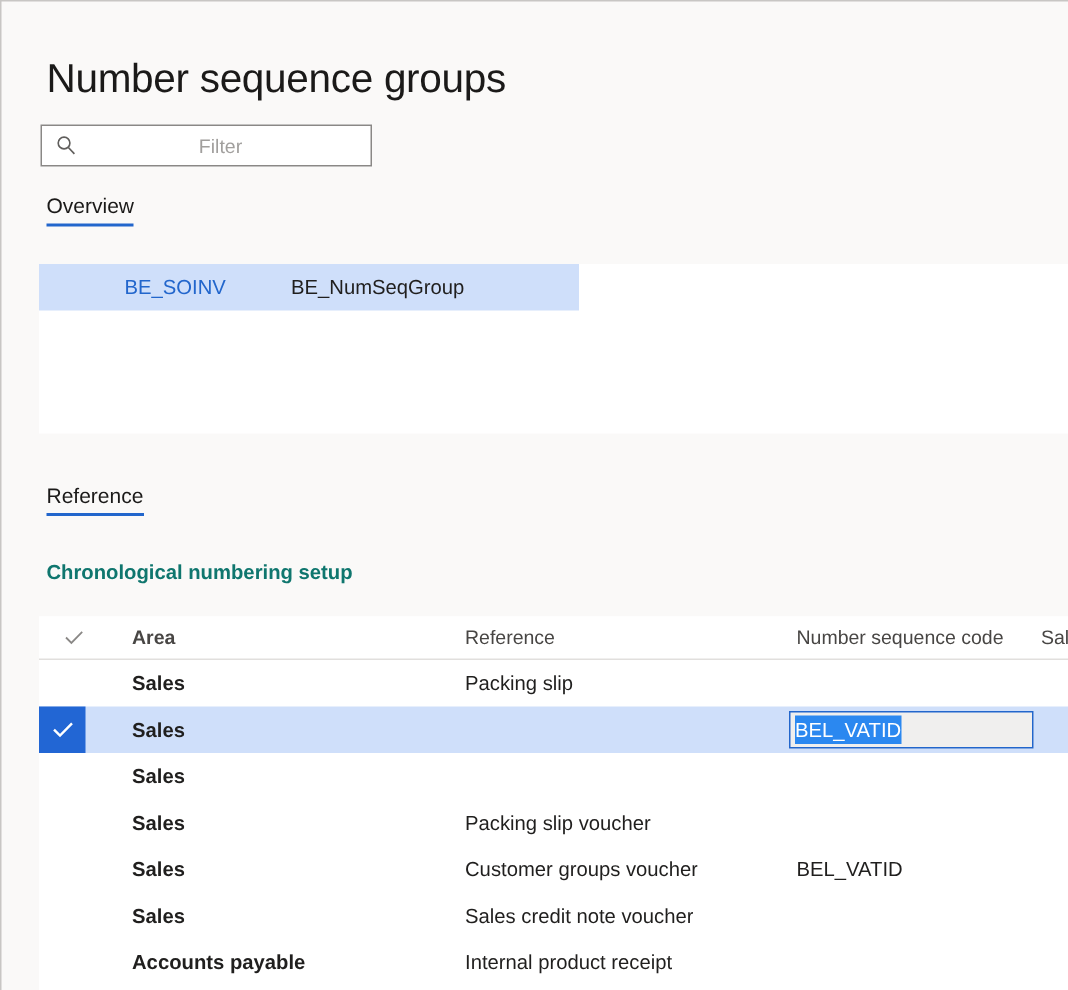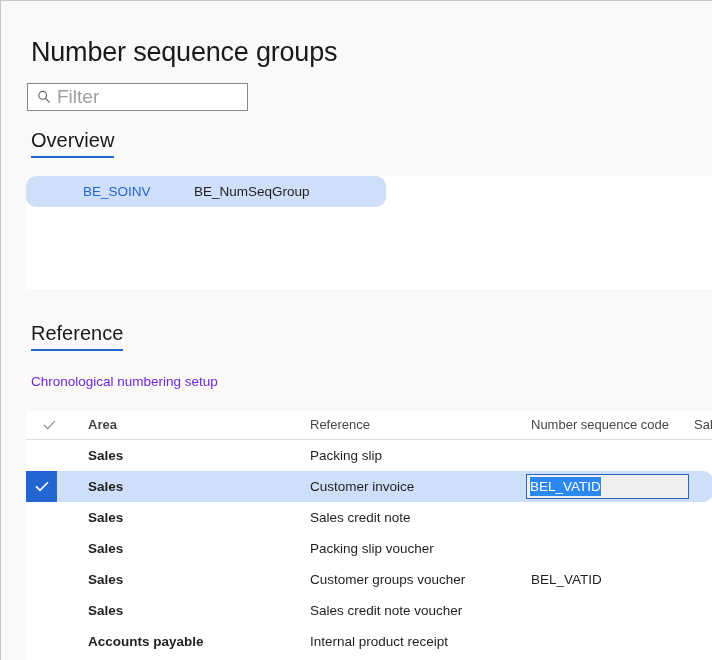--- a/index.html
+++ b/index.html
@@ -63,33 +63,34 @@
     justify-content: center;
     flex: none;
     margin-left: 5px;
     color: #605e5c;
   }
   .filter-input {
     border: 0;
     outline: none;
     background: transparent;
     font-family: "Liberation Sans", sans-serif;
-    font-size: 19px;
+    font-size: 13px;
     color: #201f1e;
     width: 180px;
     height: 24px;
     padding: 0;
     margin-left: 2px;
+    text-align: center;
   }
   .filter-input::placeholder { color: #a19f9d; opacity: 1; }
 
   
   .tab {
     position: absolute;
-    font-size: 20px;
+    font-size: 14px;
     color: #1b1a19;
     padding-bottom: 6px;
     white-space: nowrap;
     text-align: center;
   }
   .tab .tab-underline {
     position: absolute;
     left: 0;
     right: 0;
     bottom: 0;
@@ -158,21 +159,21 @@
     justify-content: center;
     color: #8a8886;
   }
 
   
   .grid-row {
     position: relative;
     height: 31px;
     background: #ffffff;
   }
-  .grid-row.selected { background: #cfdffa; border-radius: 10px; }
+  .grid-row.selected { background: #cfdffa; }
   .row-check {
     position: absolute;
     left: 0;
     top: 0;
     width: 31px;
     height: 31px;
     display: flex;
     align-items: center;
     justify-content: center;
   }
@@ -224,22 +225,23 @@
     padding: 1px 0;
     white-space: nowrap;
   }
 
   
   .chrono-label {
     position: absolute;
     left: 30px;
     top: 373px;
     font-size: 13.5px;
-    color: #6d28d9;
-    white-space: nowrap;
+    color: #0f766e;
+    white-space: nowrap;
+    font-weight: bold;
   }
 
   svg { display: block; }
 </style>
 </head>
 <body>
 
 <div id="app">
 
   <div class="page-title">Number sequence groups</div>
@@ -296,29 +298,27 @@
       <span class="cell rf-c-code"></span>
     </div>
 
     <div class="grid-row selected">
       <span class="row-check">
         <svg width="14" height="11" viewBox="0 0 14 11">
           <polyline points="1,5.4 5,9.4 13,1.2" fill="none" stroke="currentColor" stroke-width="1.6"></polyline>
         </svg>
       </span>
       <span class="cell rf-c-area">Sales</span>
-      <span class="cell rf-c-ref">Customer invoice</span>
       <span class="cell-editor">
         <span class="sel-text">BEL_VATID</span>
       </span>
     </div>
 
     <div class="grid-row">
       <span class="cell rf-c-area">Sales</span>
-      <span class="cell rf-c-ref">Sales credit note</span>
       <span class="cell rf-c-code"></span>
     </div>
 
     <div class="grid-row">
       <span class="cell rf-c-area">Sales</span>
       <span class="cell rf-c-ref">Packing slip voucher</span>
       <span class="cell rf-c-code"></span>
     </div>
 
     <div class="grid-row">

